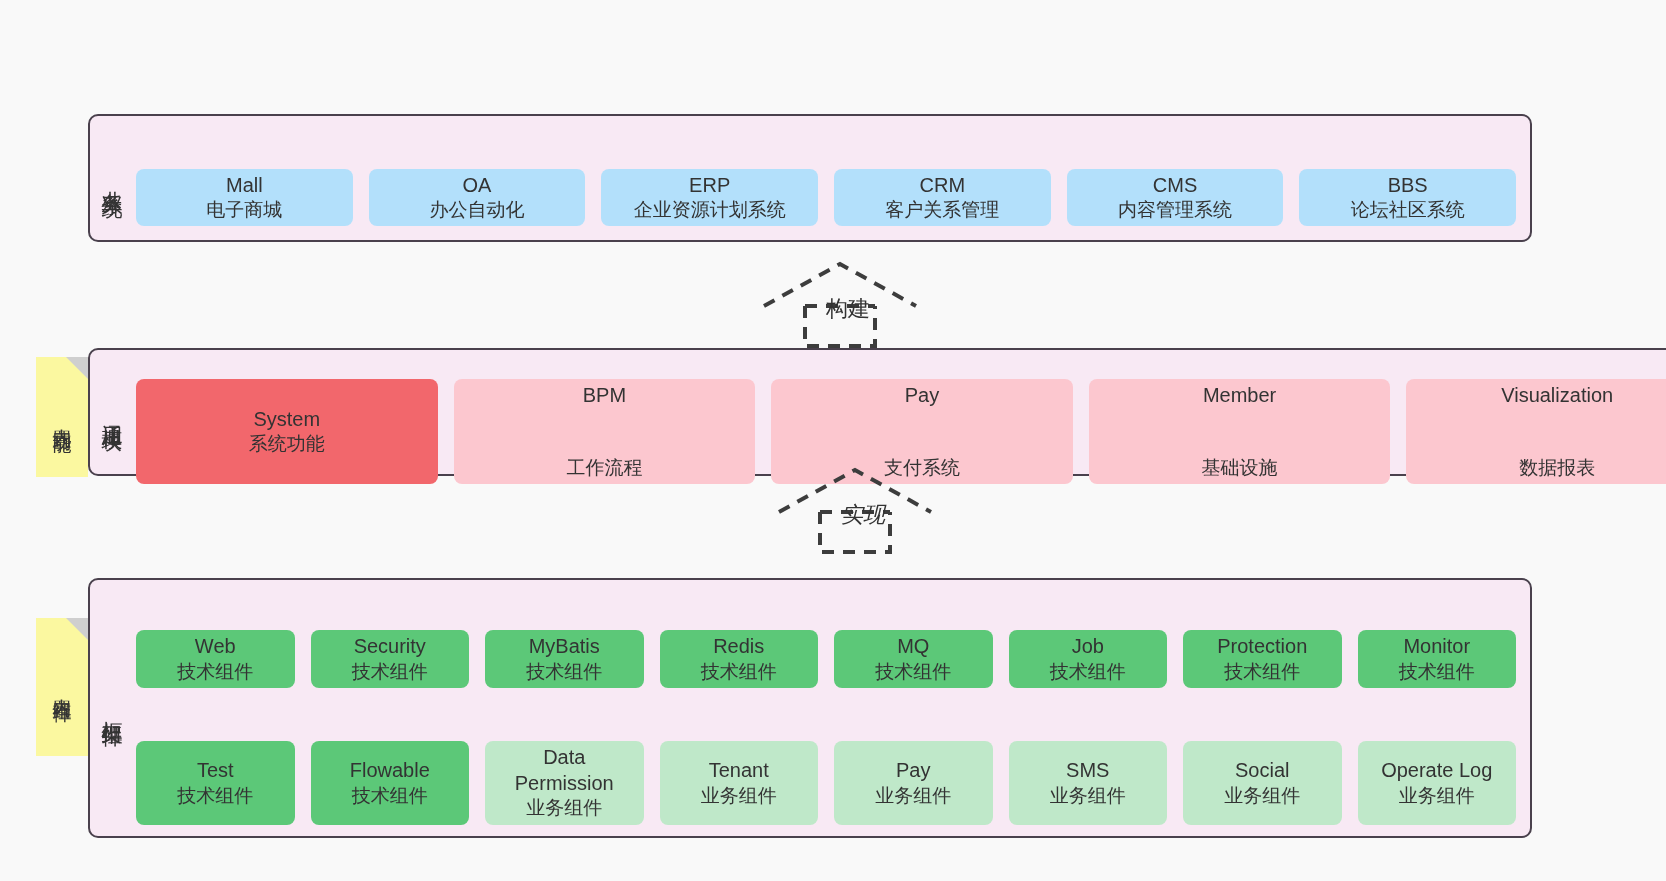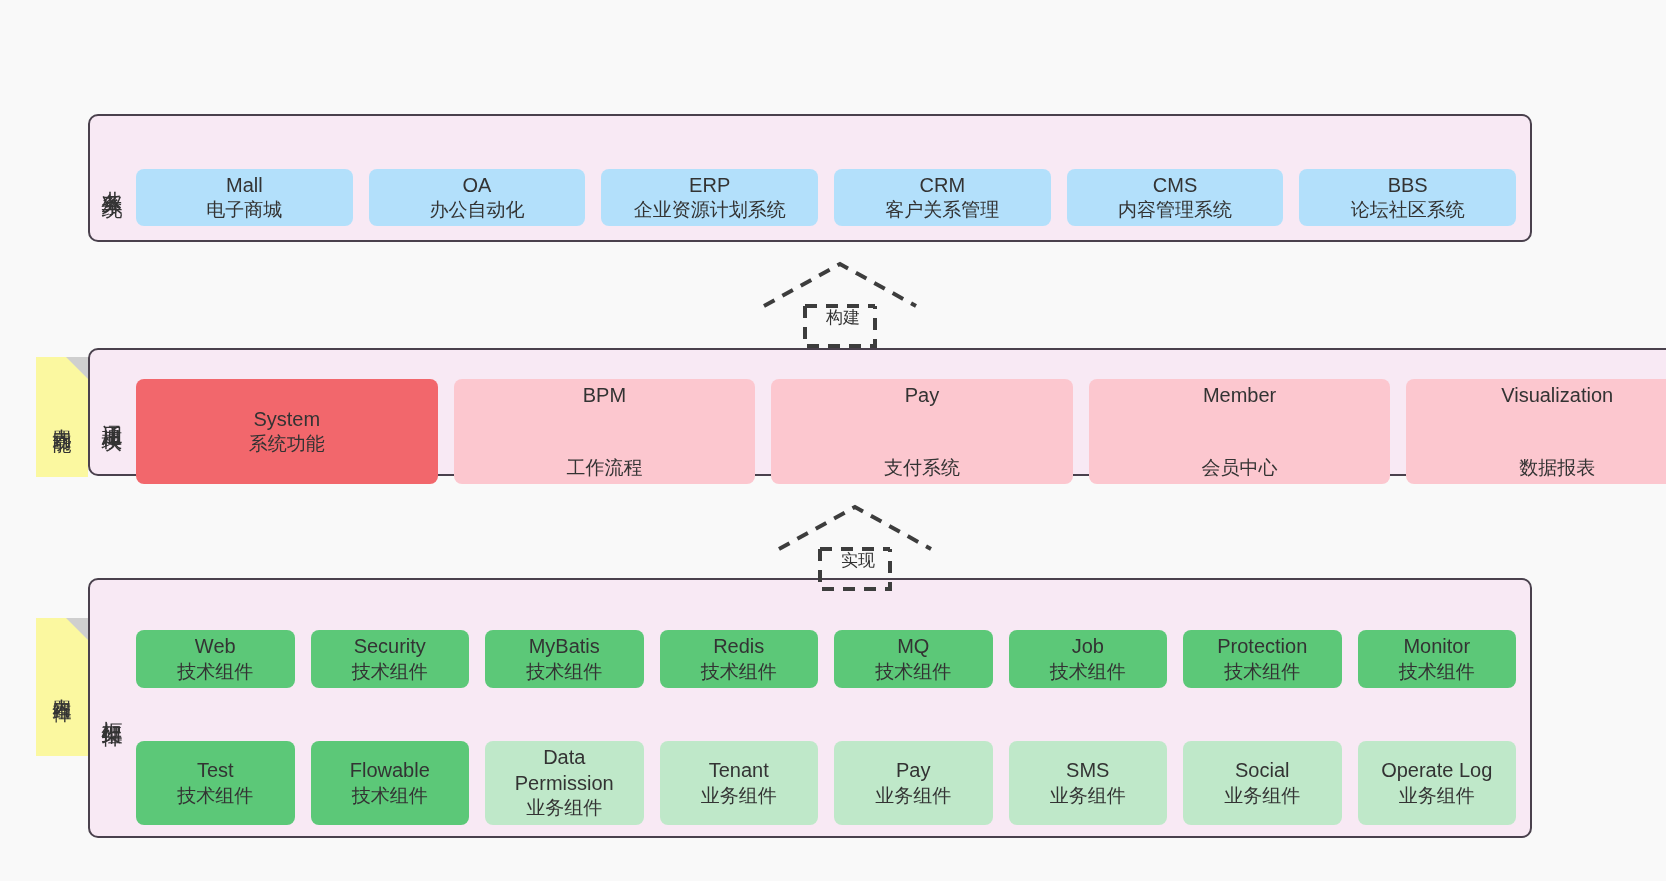--- a/index.html
+++ b/index.html
@@ -95,38 +95,37 @@
     width:0;height:0;
     border-top:22px solid #cfcfcf;
     border-left:22px solid transparent;
   }
 
   
   .connector{position:absolute;z-index:2;}
   .connector svg{display:block;overflow:visible;}
   .conn-label{
     position:absolute;
-    font-size:17px;
+    font-size:22px;
     color:#333;
     background:transparent;
     white-space:nowrap;
     user-select:none;
-    margin-top:12px;
   }
 
   
   #layer-business {left:88px;  top:114px; width:1444px; height:128px;}
   #layer-common   {left:88px;  top:348px; width:1636px; height:128px;}
   #layer-framework{left:88px;  top:578px; width:1444px; height:260px;}
 
   #note-common    {left:36px; top:357px; width:52px; height:120px;}
   #note-framework {left:36px; top:618px; width:52px; height:138px;}
 
   #conn-build {left:750px; top:258px; width:180px; height:90px;}
-  #conn-impl  {left:765px; top:501px; width:180px; height:90px;}
+  #conn-impl  {left:765px; top:464px; width:180px; height:90px;font-style:italic;}
 </style>
 </head>
 <body>
 
 <div class="canvas">
 
   <div class="layer" id="layer-business">
     <div class="layer-label">业务系统</div>
     <div class="layer-body">
       <div class="row">
@@ -185,21 +184,21 @@
         <div class="cell c-pink">
           <span class="t1">BPM</span>
           <span class="t2">工作流程</span>
         </div>
         <div class="cell c-pink">
           <span class="t1">Pay</span>
           <span class="t2">支付系统</span>
         </div>
         <div class="cell c-pink">
           <span class="t1">Member</span>
-          <span class="t2">会员中心</span>
+          <span class="t2">基础设施</span>
         </div>
         <div class="cell c-pink">
           <span class="t1">Visualization</span>
           <span class="t2">数据报表</span>
         </div>
       </div>
     </div>
   </div>
 
   <div class="connector" id="conn-impl">

